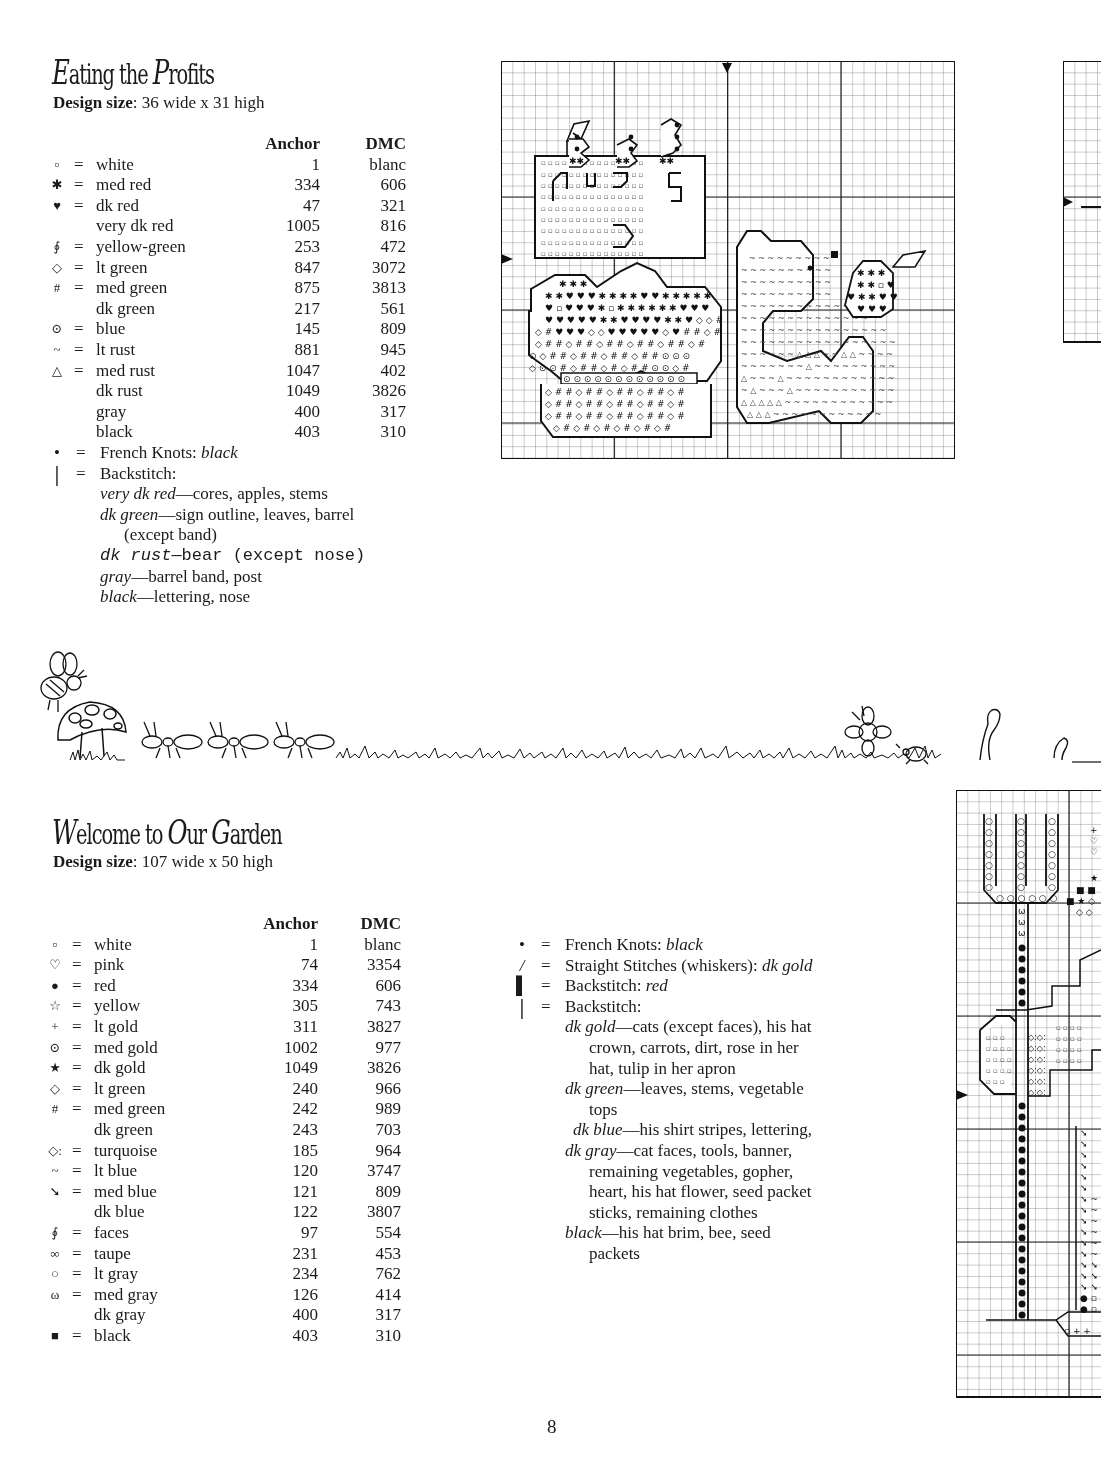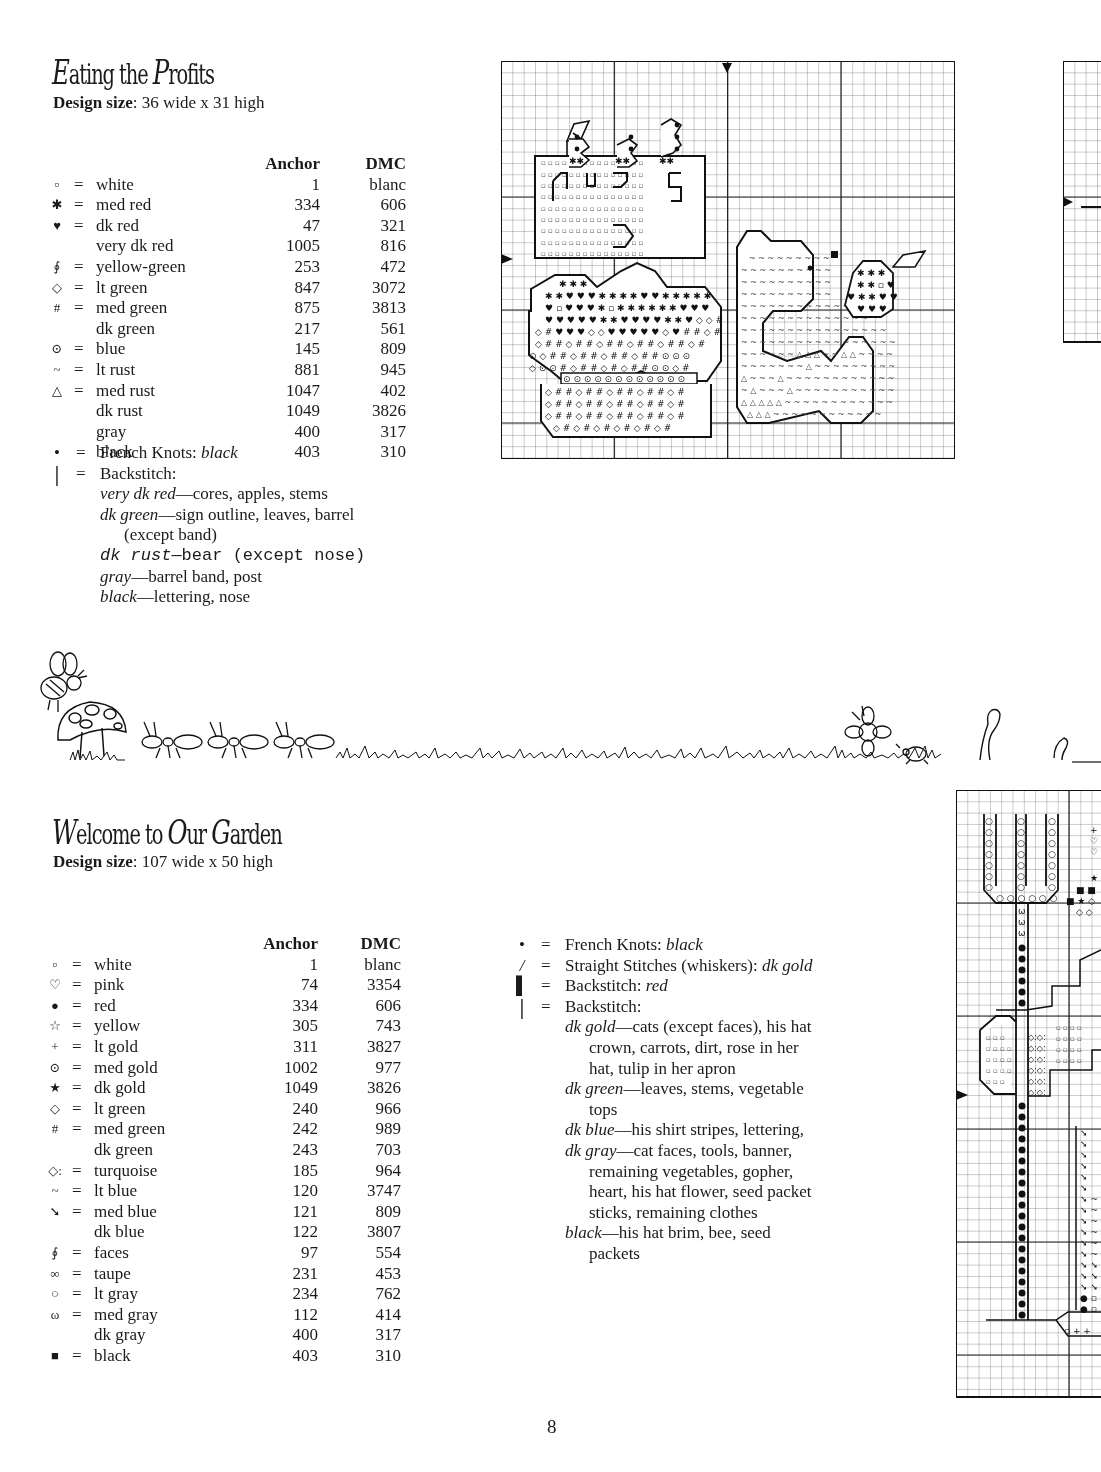--- a/index.html
+++ b/index.html
@@ -4,21 +4,21 @@
 <style>
   html, body { margin:0; padding:0; background:#ffffff; }
   body { width:1101px; height:1472px; position:relative; overflow:hidden;
          font-family:"Liberation Serif","DejaVu Serif",serif; color:#1a1a1a; }
   .abs { position:absolute; }
   .title { font-family:"DejaVu Serif","Liberation Serif",serif; font-size:27px; letter-spacing:-1.5px;
            transform:scaleX(0.72); transform-origin:left top; white-space:nowrap; font-weight:normal; }
   .title .cap { font-size:34px; font-style:italic; }
   .dsize { font-size:17px; white-space:nowrap; }
   .dsize b { font-weight:bold; }
-  .key { font-size:17px; line-height:20.6px;margin-top:20px; }
+  .key { font-size:17px; line-height:20.6px; }
   .key .row { position:relative; height:20.6px; white-space:nowrap; }
   .key .sym { position:absolute; left:0; width:18px; text-align:center; font-size:13px; }
   .key .eq { position:absolute; left:26px; }
   .key .name { position:absolute; left:48px;font-family:Liberation Serif, serif; }
   .key .anc { position:absolute; text-align:right; width:60px; }
   .key .dmc { position:absolute; text-align:right; width:70px; }
   .key .hdr { font-weight:bold; }
   .notes { font-size:17px; line-height:20.6px; }
   .notes .line { white-space:nowrap; }
   .notes i { font-style:italic; }
@@ -482,21 +482,21 @@
       <span class="sym">○</span>
       <span class="eq">=</span>
       <span class="name">lt gray</span>
       <span class="anc" style="left:212px">234</span>
       <span class="dmc" style="left:285px">762</span>
     </div>
     <div class="row">
       <span class="sym">ω</span>
       <span class="eq">=</span>
       <span class="name">med gray</span>
-      <span class="anc" style="left:212px">112</span>
+      <span class="anc" style="left:212px">126</span>
       <span class="dmc" style="left:285px">414</span>
     </div>
     <div class="row">
       <span class="sym"></span>
       <span class="eq"></span>
       <span class="name">dk gray</span>
       <span class="anc" style="left:212px">400</span>
       <span class="dmc" style="left:285px">317</span>
     </div>
     <div class="row">
@@ -538,21 +538,21 @@
     <div class="line" style="position: relative; height: 20.6px;">
       <span style="position:absolute;left:76px">hat, tulip in her apron</span>
     </div>
     <div class="line" style="position: relative; height: 20.6px;">
       <span style="position:absolute;left:52px"><i>dk green</i>—leaves, stems, vegetable</span>
     </div>
     <div class="line" style="position: relative; height: 20.6px;">
       <span style="position:absolute;left:76px">tops</span>
     </div>
     <div class="line" style="position: relative; height: 20.6px;">
-      <span style="position:absolute;left:52px"><i>dk blue</i>—his shirt stripes, lettering,</span>
+      <span style="position:absolute;left:60px"><i>dk blue</i>—his shirt stripes, lettering,</span>
     </div>
     <div class="line" style="position: relative; height: 20.6px;">
       <span style="position:absolute;left:52px"><i>dk gray</i>—cat faces, tools, banner,</span>
     </div>
     <div class="line" style="position: relative; height: 20.6px;">
       <span style="position:absolute;left:76px">remaining vegetables, gopher,</span>
     </div>
     <div class="line" style="position: relative; height: 20.6px;">
       <span style="position:absolute;left:76px">heart, his hat flower, seed packet</span>
     </div>

